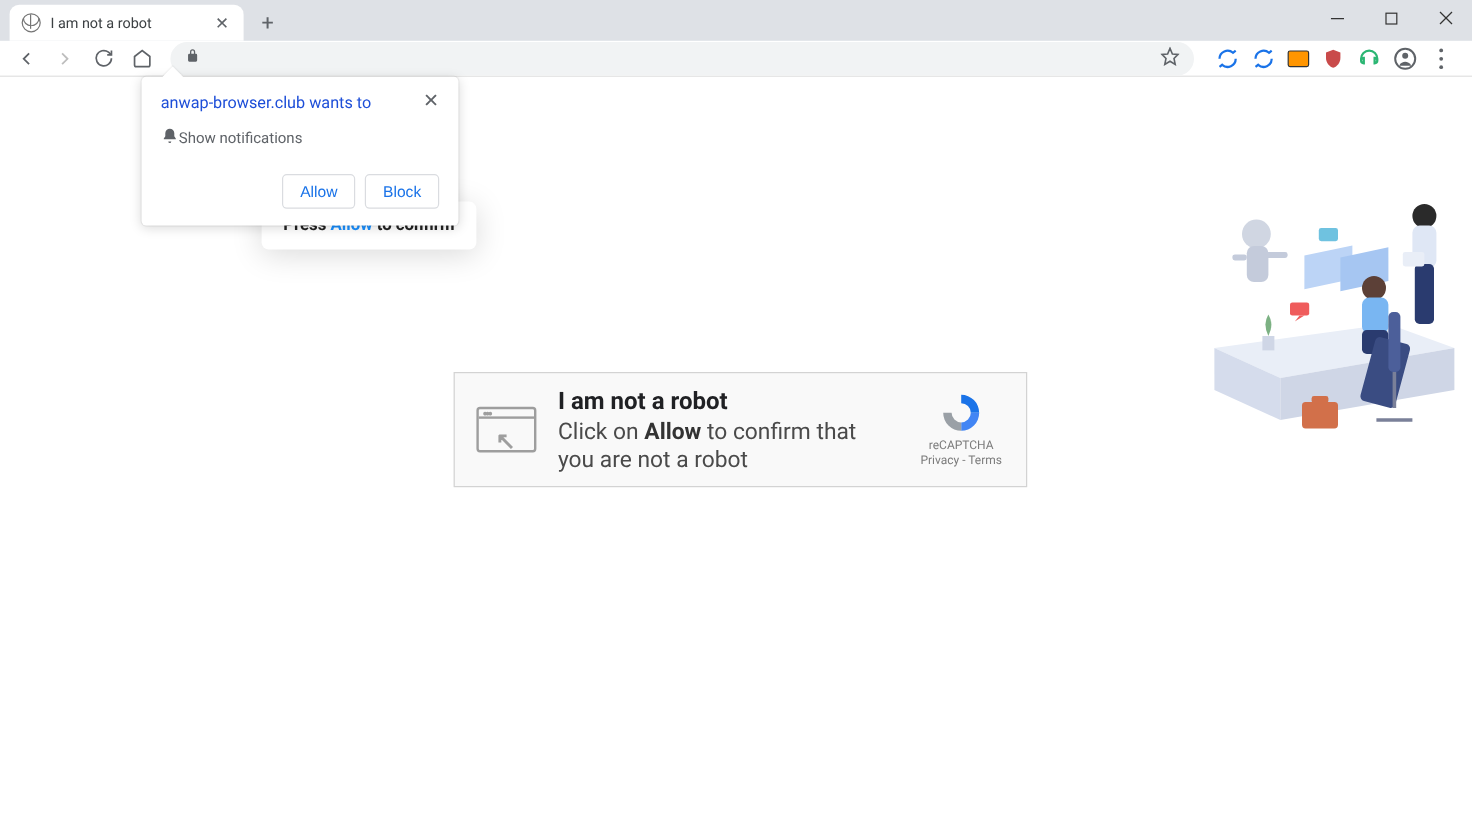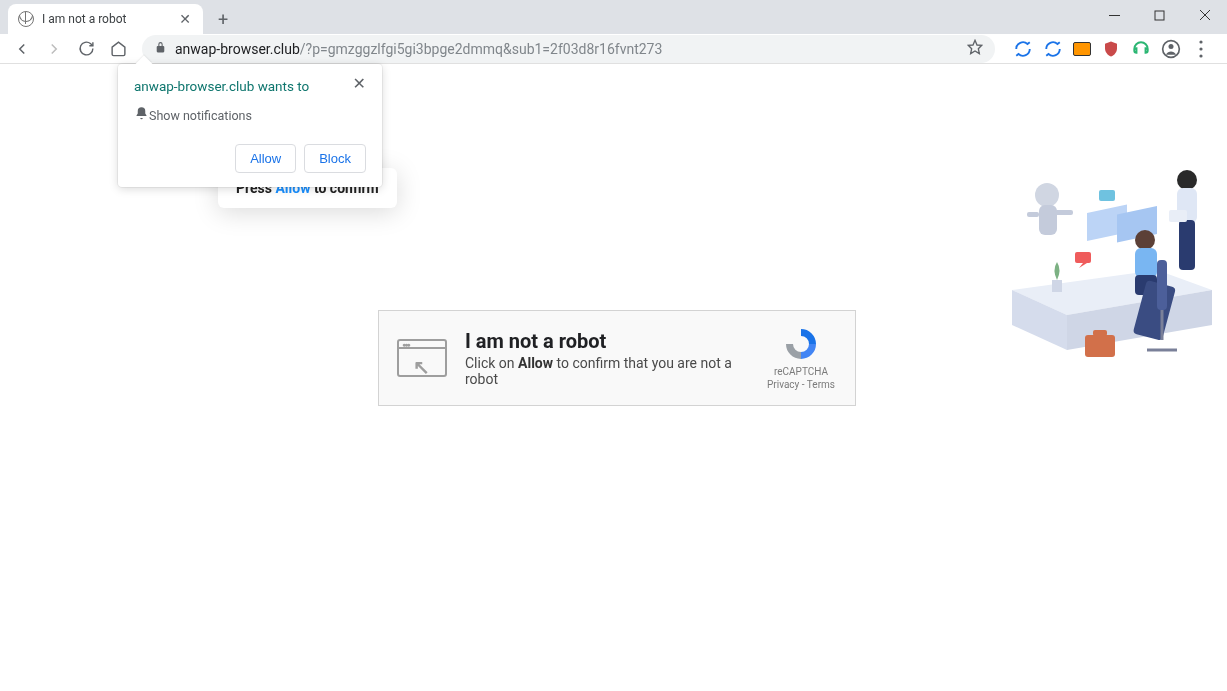--- a/index.html
+++ b/index.html
@@ -26,39 +26,39 @@
     .url-host { color: #202124; }
     .url-path { color: #80868b; }
     .star { color: #5f6368; margin-left: auto; }
     .ext-icons { display: flex; align-items: center; gap: 10px; padding: 0 8px; }
     .ext-icon { width: 20px; height: 20px; display: flex; align-items: center; justify-content: center; }
     
     
     .perm-popup { position: absolute; top: 64px; left: 118px; width: 264px; background: #fff; border-radius: 4px; box-shadow: 0 2px 10px rgba(0,0,0,0.15), 0 0 0 1px rgba(0,0,0,0.05); padding: 14px 16px 14px 16px; z-index: 100; }
     .perm-popup::before { content: ""; position: absolute; top: -6px; left: 20px; width: 12px; height: 12px; background: #fff; transform: rotate(45deg); box-shadow: -1px -1px 1px rgba(0,0,0,0.05); }
     .perm-head { display: flex; align-items: flex-start; }
-    .perm-title { font-size: 13.5px; color: #0f766e; flex: 1; }
+    .perm-title { font-size: 13.5px; color: #1d4ed8; flex: 1; }
     .perm-close { color: #5f6368; cursor: pointer; font-size: 16px; margin-top: -4px; }
     .perm-row { display: flex; align-items: center; margin-top: 12px; color: #5f6368; font-size: 12.5px; }
     .perm-actions { display: flex; justify-content: flex-end; gap: 8px; margin-top: 20px; }
     .perm-btn { border: 1px solid #dadce0; background: #fff; color: #1a73e8; font-size: 13px; padding: 6px 14px; border-radius: 4px; cursor: pointer; }
     
     
     .tooltip-bubble { position: absolute; top: 168px; left: 218px; background: #fff; border-radius: 6px; box-shadow: 0 4px 26px rgba(0,0,0,0.15); padding: 12px 18px; font-size: 14px; font-weight: 700; color: #222; z-index: 50; }
     .tooltip-bubble .blue { color: #1a90ff; }
     
     
     .captcha { position: absolute; top: 310px; left: 378px; width: 478px; height: 96px; border: 1px solid #d3d3d3; background: #f9f9f9; display: flex; align-items: center; padding: 0 18px; gap: 18px; }
     .captcha-window-icon { width: 50px; height: 38px; border: 2px solid #9e9e9e; border-radius: 3px; position: relative; flex-shrink: 0; }
     .captcha-window-icon::before { content: ""; position: absolute; top: 6px; left: 0; right: 0; height: 1.5px; background: #9e9e9e; }
     .captcha-window-icon .dots { position: absolute; top: 0px; left: 3px; font-size: 7px; color: #9e9e9e; letter-spacing: -2px; }
     .captcha-window-icon .arrow { position: absolute; top: 14px; left: 14px; color: #9e9e9e; font-size: 20px; font-weight: 700; }
     .captcha-text { flex: 1; }
     .captcha-title { font-size: 20px; font-weight: 700; color: #202124; }
-    .captcha-sub { font-size: 14px; color: #4a4a4a; margin-top: 2px; }
+    .captcha-sub { font-size: 19px; color: #4a4a4a; margin-top: 2px; }
     .captcha-sub b { font-weight: 700; color: #333; }
     .captcha-badge { text-align: center; flex-shrink: 0; width: 72px; }
     .recaptcha-icon { width: 36px; height: 36px; margin: 0 auto 4px; }
     .captcha-badge .lbl { font-size: 10px; color: #7b7b7b; }
     .captcha-badge .links { font-size: 10px; color: #7b7b7b; margin-top: 2px; }
     
     
     .illus { position: absolute; top: 140px; right: 10px; width: 210px; height: 245px; }
   </style>
 </head>
@@ -111,23 +111,20 @@
   <div class="nav-btn">
     <svg width="17" height="17" viewBox="0 0 24 24" fill="none" stroke="#5f6368" stroke-width="2">
         <path d="M3 10l9-7 9 7v10a2 2 0 0 1-2 2H5a2 2 0 0 1-2-2z"></path>
       </svg>
   </div>
   <div class="address">
     <span class="lock">
       <svg width="13" height="13" viewBox="0 0 24 24" fill="#5f6368">
           <path d="M12 2a4 4 0 0 0-4 4v3H7a2 2 0 0 0-2 2v8a2 2 0 0 0 2 2h10a2 2 0 0 0 2-2v-8a2 2 0 0 0-2-2h-1V6a4 4 0 0 0-4-4zm-2 4a2 2 0 1 1 4 0v3h-4z"></path>
         </svg>
-    </span>
-    <span>
-      <span class="url-host">anwap-browser.club</span><span class="url-path">/?p=gmzggzlfgi5gi3bpge2dmmq&amp;sub1=2f03d8r16fvnt273</span>
     </span>
     <span class="star">
       <svg width="16" height="16" viewBox="0 0 24 24" fill="none" stroke="#5f6368" stroke-width="2">
           <polygon points="12 2 15 9 22 9.5 17 14.5 18.5 22 12 18 5.5 22 7 14.5 2 9.5 9 9"></polygon>
         </svg>
     </span>
   </div>
   <div class="ext-icons">
     <span class="ext-icon">
       <svg width="18" height="18" viewBox="0 0 24 24" fill="none" stroke="#1a73e8" stroke-width="2.5">

